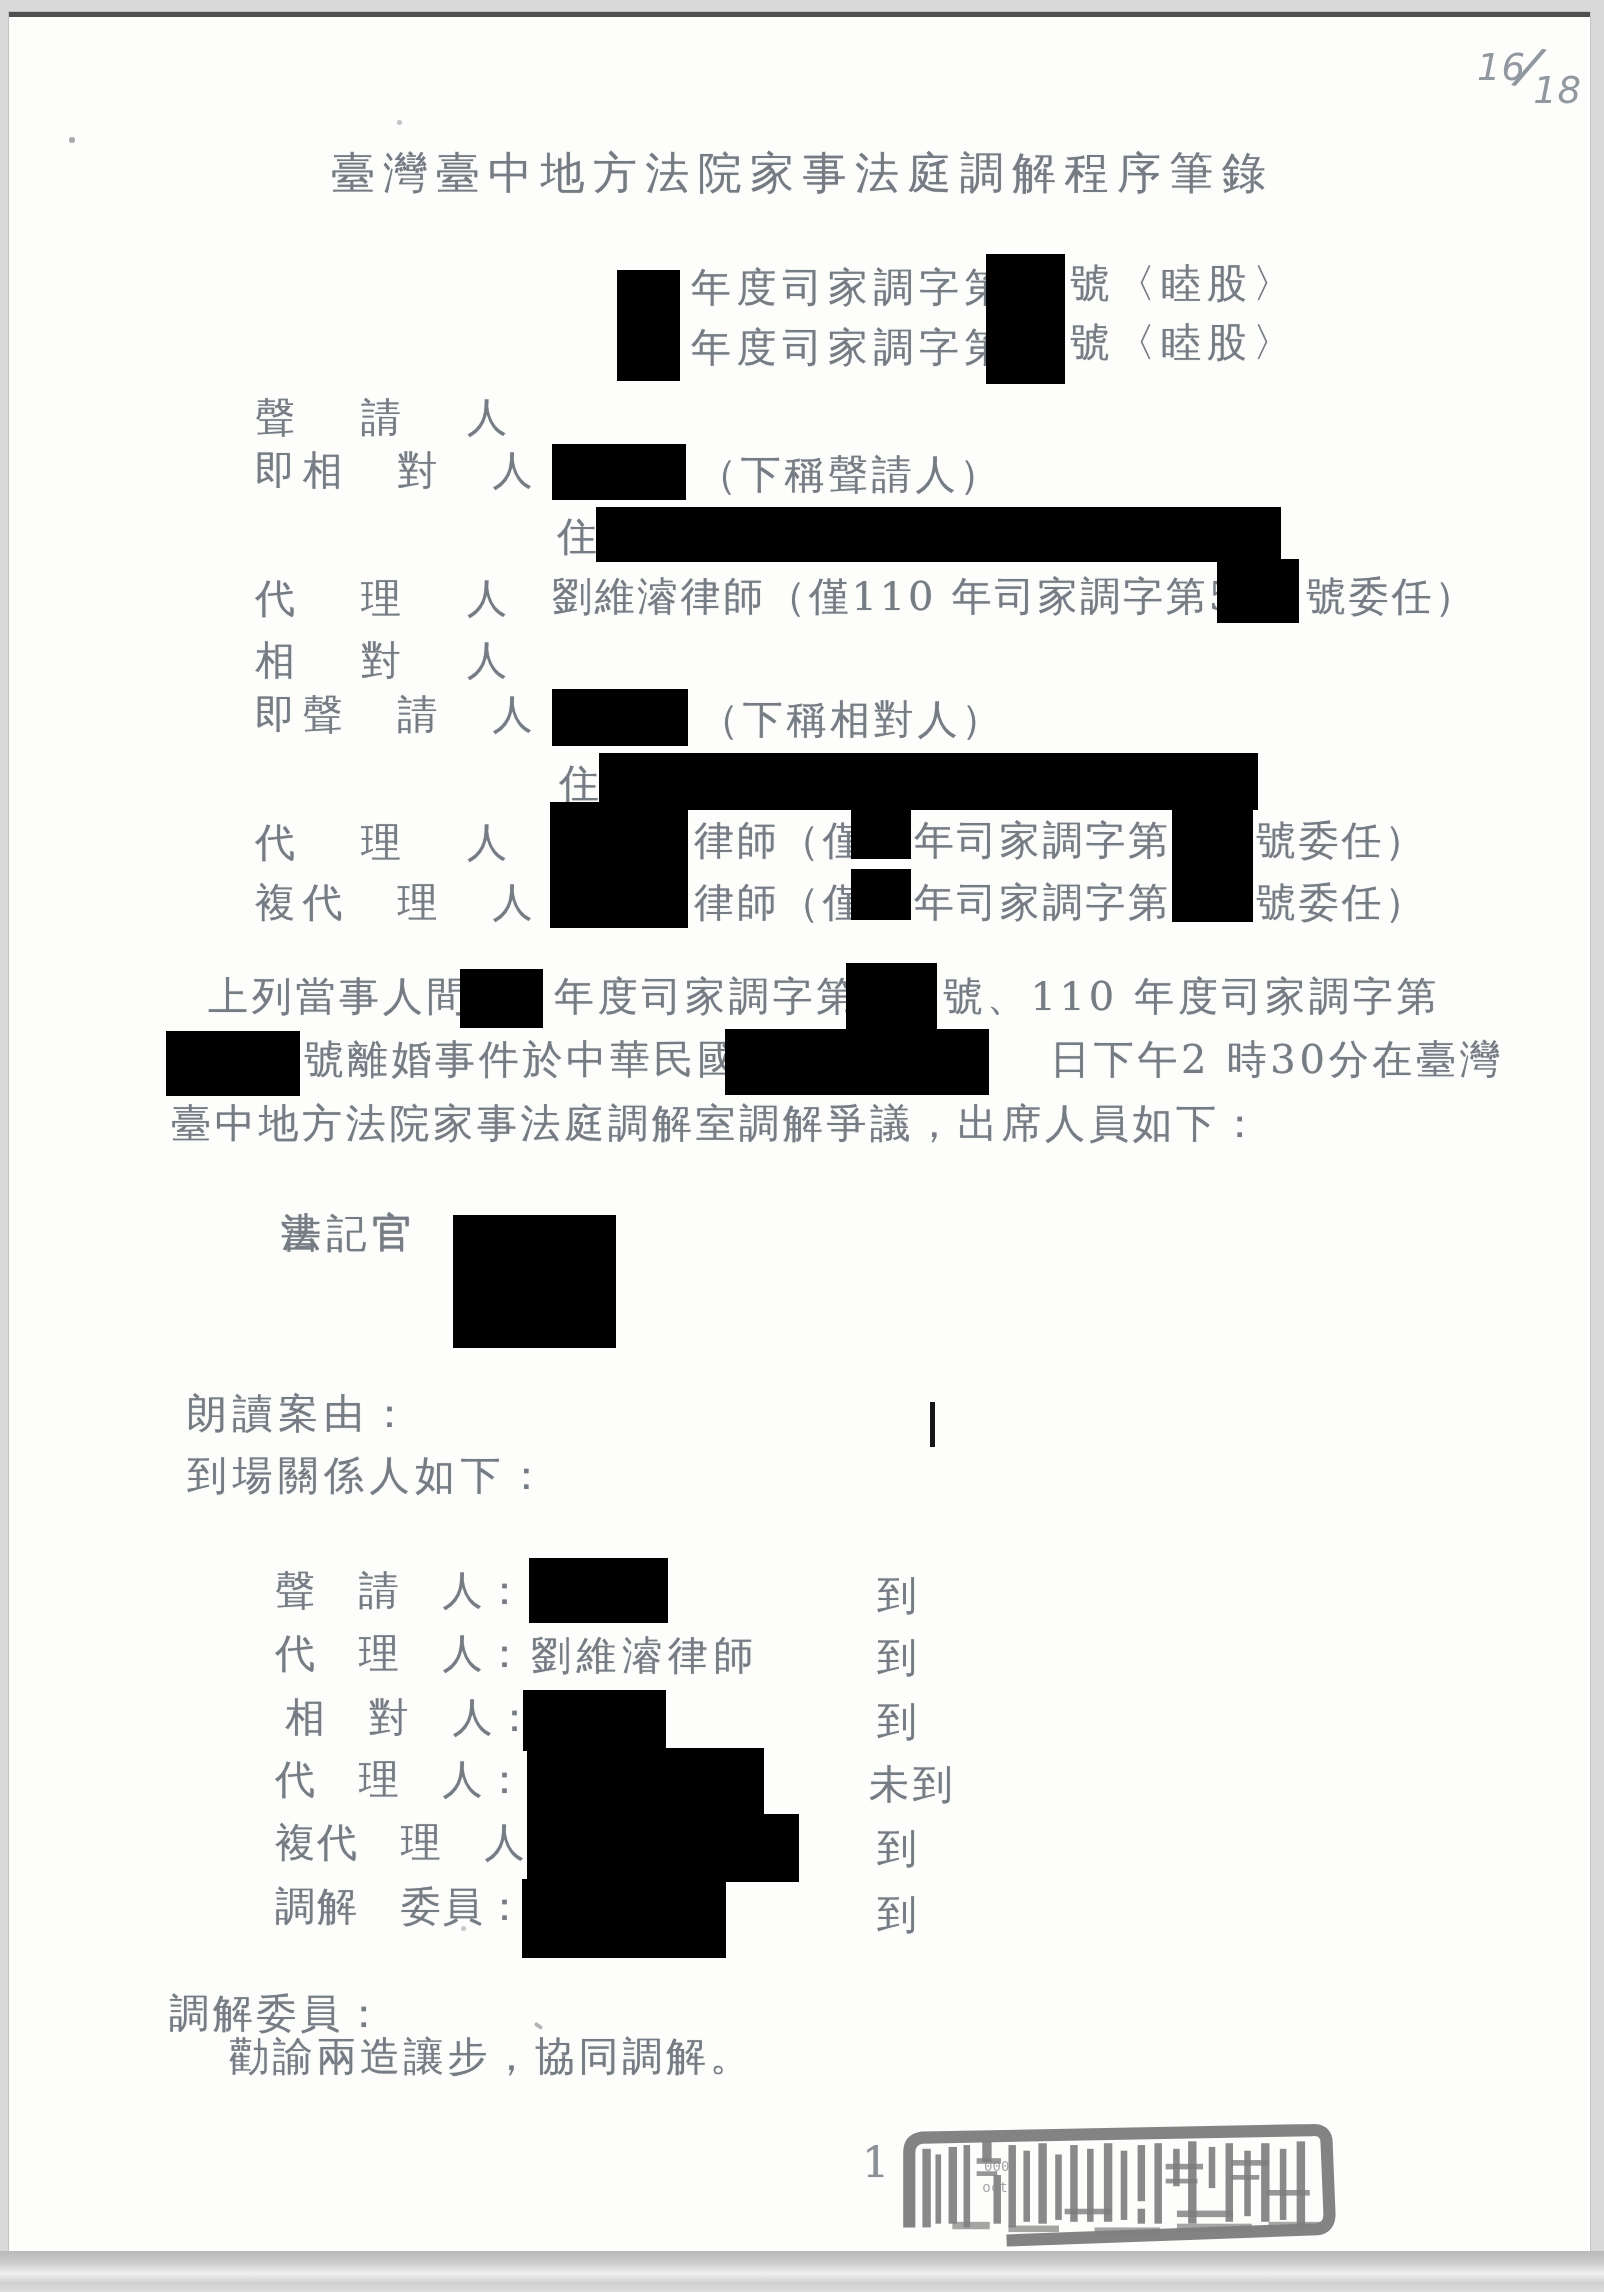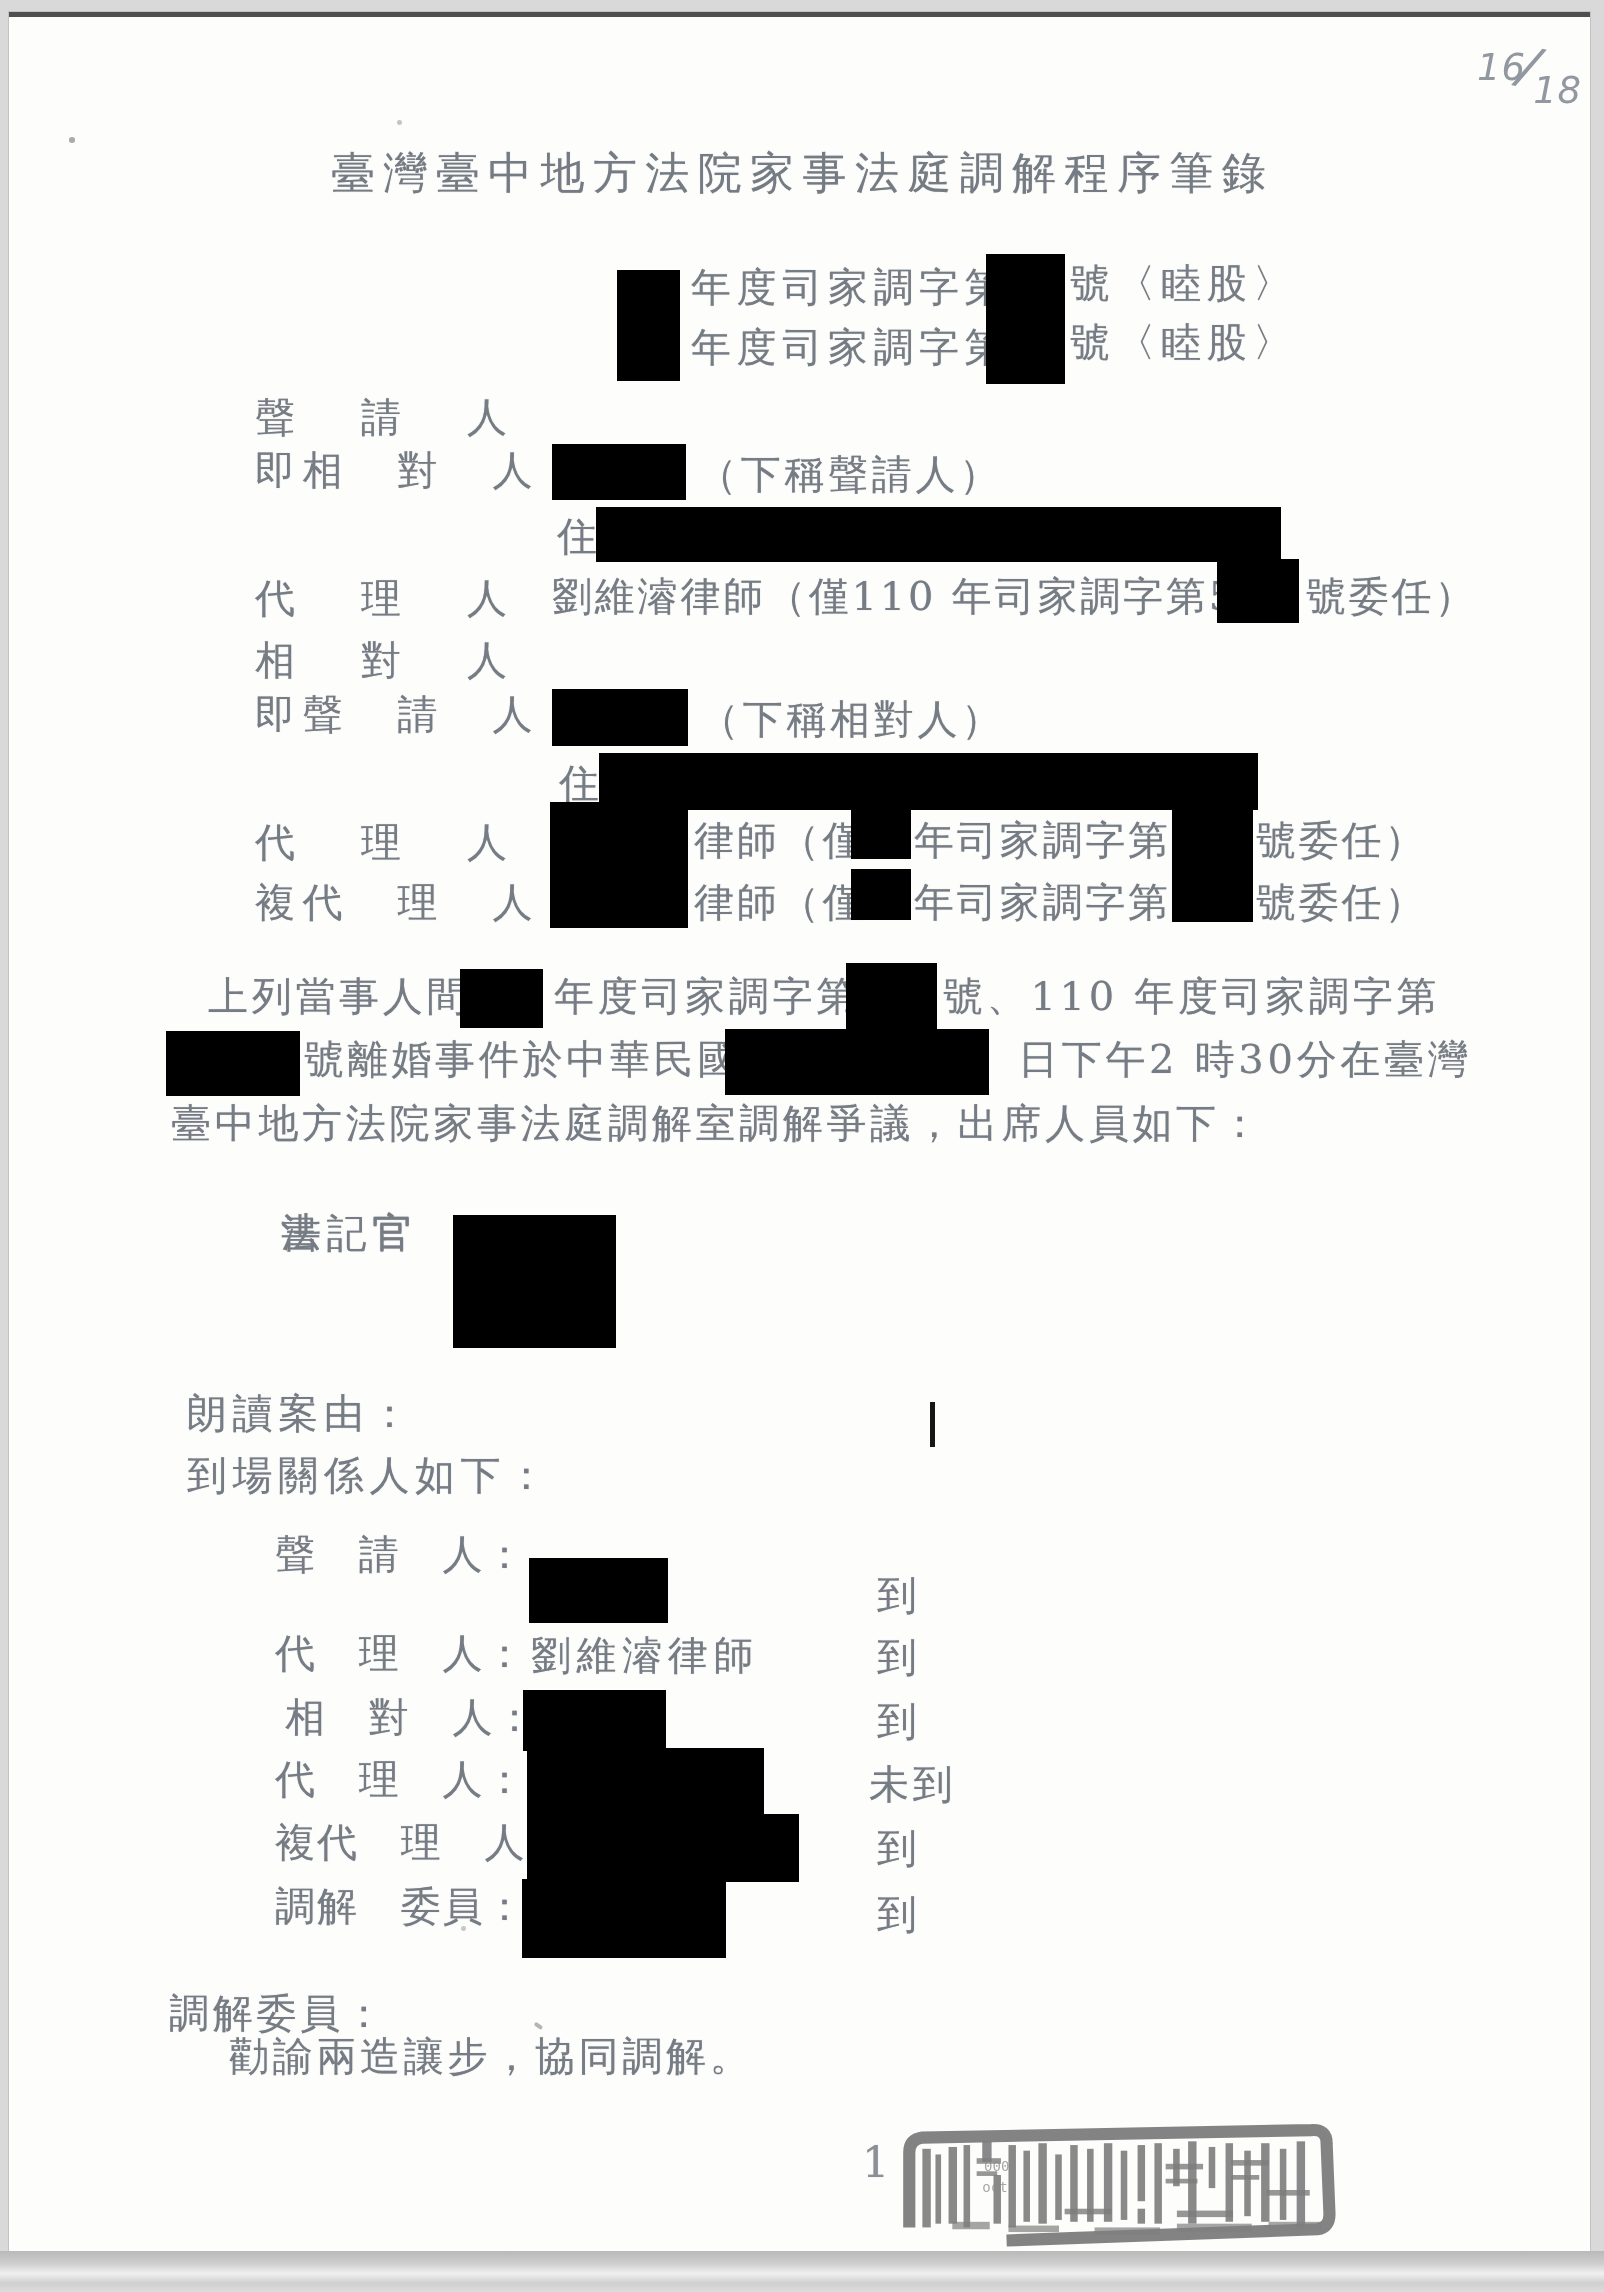--- a/index.html
+++ b/index.html
@@ -93,33 +93,33 @@
 
 <div class="t" style="left:208px;top:973px">上列當事人間</div>
 <div class="redact" style="left:460px;top:969px;width:83px;height:59px"></div>
 <div class="t" style="left:554px;top:973px">年度司家調字第</div>
 <div class="redact" style="left:846px;top:963px;width:91px;height:66px"></div>
 <div class="t" style="left:943px;top:973px">號、110 年度司家調字第</div>
 
 <div class="redact" style="left:166px;top:1031px;width:134px;height:65px"></div>
 <div class="t" style="left:304px;top:1036px">號離婚事件於中華民國</div>
 <div class="redact" style="left:725px;top:1029px;width:264px;height:66px"></div>
-<div class="t" style="left:1018px;top:1036px">日下午2 時30分在臺灣</div>
+<div class="t" style="left:1050px;top:1036px">日下午2 時30分在臺灣</div>
 
 <div class="t" style="left:171px;top:1100px">臺中地方法院家事法庭調解室調解爭議，出席人員如下：</div>
 
 <div class="t" style="left:281px;top:1209px;letter-spacing:5.6px">法　官</div>
 <div class="t" style="left:281px;top:1210px;letter-spacing:5.6px">書記官</div>
 <div class="redact" style="left:453px;top:1215px;width:163px;height:133px"></div>
 
 <div class="t" style="left:187px;top:1390px;letter-spacing:5.6px">朗讀案由：</div>
 <div class="cursor-bar" style="left:930px;top:1402px;width:4.7px;height:45px"></div>
 <div class="t" style="left:187px;top:1452px;letter-spacing:5.6px">到場關係人如下：</div>
 
-<div class="t alabel" style="left:275px;top:1531px">聲　請　人：</div>
+<div class="t alabel" style="left:275px;top:1567px">聲　請　人：</div>
 <div class="redact" style="left:529px;top:1558px;width:139px;height:65px"></div>
 <div class="t" style="left:877px;top:1572px">到</div>
 
 <div class="t alabel" style="left:275px;top:1630px">代　理　人：</div>
 <div class="t" style="left:531px;top:1632px;letter-spacing:5.6px">劉維濬律師</div>
 <div class="t" style="left:877px;top:1634px">到</div>
 
 <div class="t alabel" style="left:285px;top:1694px">相　對　人：</div>
 <div class="redact" style="left:523px;top:1690px;width:143px;height:61px"></div>
 <div class="t" style="left:877px;top:1698px">到</div>

